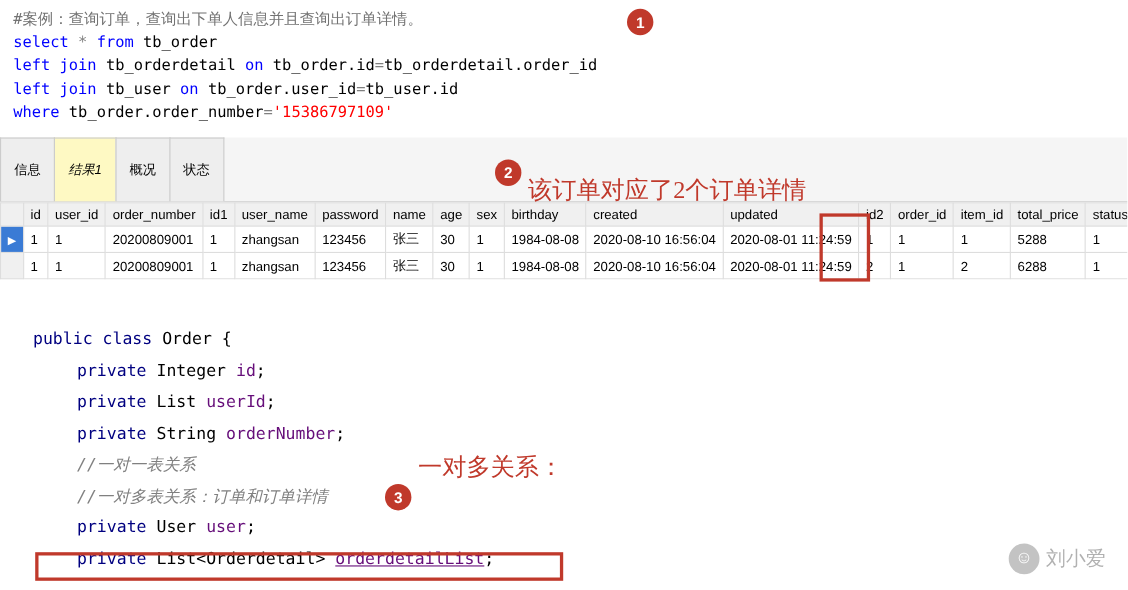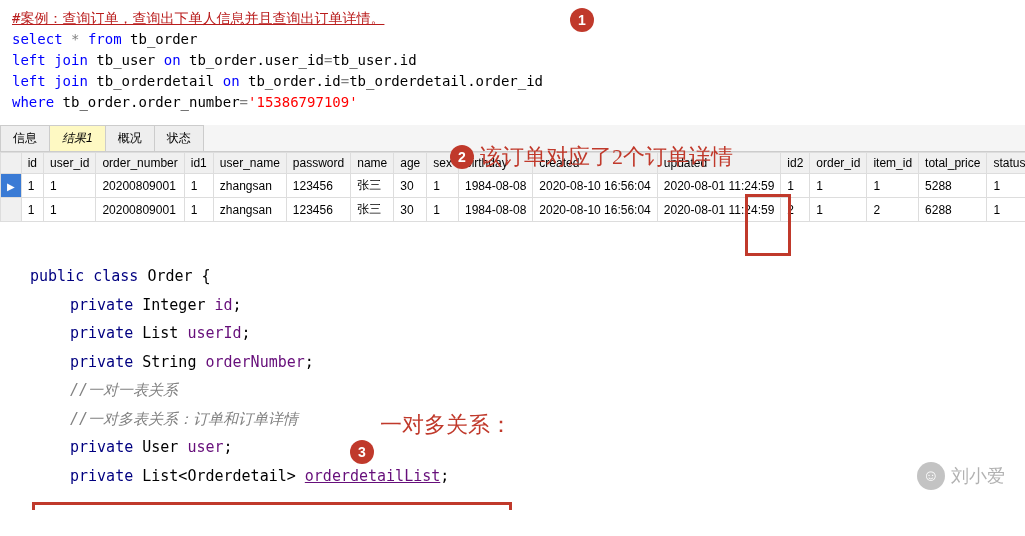--- a/index.html
+++ b/index.html
@@ -1,35 +1,35 @@
 <!DOCTYPE html>
 <html><head>
   <meta charset="utf-8">
   <style>
     * { margin: 0; padding: 0; box-sizing: border-box; }
     body { font-family: "Microsoft YaHei", Arial, sans-serif; font-size: 13px; background: #fff; color: #000; width: 1025px; position: relative; }
     
     .sql-block { padding: 8px 12px; font-family: Consolas, monospace; font-size: 14px; line-height: 1.5; }
     .kw { color: #0000ff; margin-top: 20px; }
-    .comment { color: #b91c1c; text-decoration: underline; }
+    .comment { color: #737373; }
     .ident { color: #000; }
     .str { color: #ff0000; }
     .op { color: #808080; }
     
     .badge { display: inline-flex; align-items: center; justify-content: center; width: 24px; height: 24px; border-radius: 50%; background: #c0392b; color: #fff; font-weight: bold; font-size: 14px; position: absolute; }
     .badge1 { left: 570px; top: 8px; }
     .badge2 { left: 450px; top: 145px; }
     .badge3 { left: 350px; top: 440px; }
     
     .annot { position: absolute; color: #c0392b; font-size: 22px; font-family: "SimSun", serif; }
-    .annot2 { left: 480px; top: 142px; }
+    .annot2 { left: 480px; top: 158px; }
     .annot3 { left: 380px; top: 410px; line-height: 1.4; }
     
     .tabs { display: flex; border-bottom: 1px solid #ccc; margin-top: 4px; background: #f5f5f5; }
-    .tab { padding: 4px 12px; font-size: 12px; border: 1px solid #ccc; border-bottom: none; background: #eee; margin-right: -1px; cursor: pointer; }
+    .tab { padding: 20px 12px; font-size: 12px; border: 1px solid #ccc; border-bottom: none; background: #eee; margin-right: -1px; cursor: pointer; }
     .tab.active { background: #fef9c3; font-style: italic; }
     
     .grid { border-collapse: collapse; width: 100%; font-size: 12px; }
     .grid th, .grid td { border: 1px solid #ddd; padding: 3px 6px; text-align: left; white-space: nowrap; }
     .grid th { background: #f0f0f0; font-weight: normal; }
     .rowhead { background: #f0f0f0; width: 18px; }
     .rowhead.sel { background: #3a7bd5; }
     .arrow { color: #fff; font-size: 10px; }
     
     .highlight-box { position: absolute; border: 3px solid #c0392b; pointer-events: none; }
@@ -51,24 +51,24 @@
   </style>
 </head>
 <body>
 
 <div class="sql-block">
   <div><span class="comment">#案例：查询订单，查询出下单人信息并且查询出订单详情。</span></div>
   <div>
     <span class="kw">select</span><span class="op"> * </span><span class="kw">from</span><span class="ident"> tb_order</span>
   </div>
   <div>
-    <span class="kw">  left join</span><span class="ident"> tb_user </span><span class="kw">on</span><span class="ident"> tb_order.user_id</span><span class="op">=</span><span class="ident">tb_user.id</span>
+    <span class="kw">  left join</span><span class="ident"> tb_orderdetail </span><span class="kw">on</span><span class="ident"> tb_order.id</span><span class="op">=</span><span class="ident">tb_orderdetail.order_id</span>
   </div>
   <div>
-    <span class="kw">  left join</span><span class="ident"> tb_orderdetail </span><span class="kw">on</span><span class="ident"> tb_order.id</span><span class="op">=</span><span class="ident">tb_orderdetail.order_id</span>
+    <span class="kw">  left join</span><span class="ident"> tb_user </span><span class="kw">on</span><span class="ident"> tb_order.user_id</span><span class="op">=</span><span class="ident">tb_user.id</span>
   </div>
   <div>
     <span class="kw">where</span><span class="ident"> tb_order.order_number</span><span class="op">=</span><span class="str">'15386797109'</span>
   </div>
 </div>
 
 <div class="badge badge1">1</div>
 <div class="badge badge2">2</div>
 <div class="annot annot2">该订单对应了2个订单详情</div>
 

